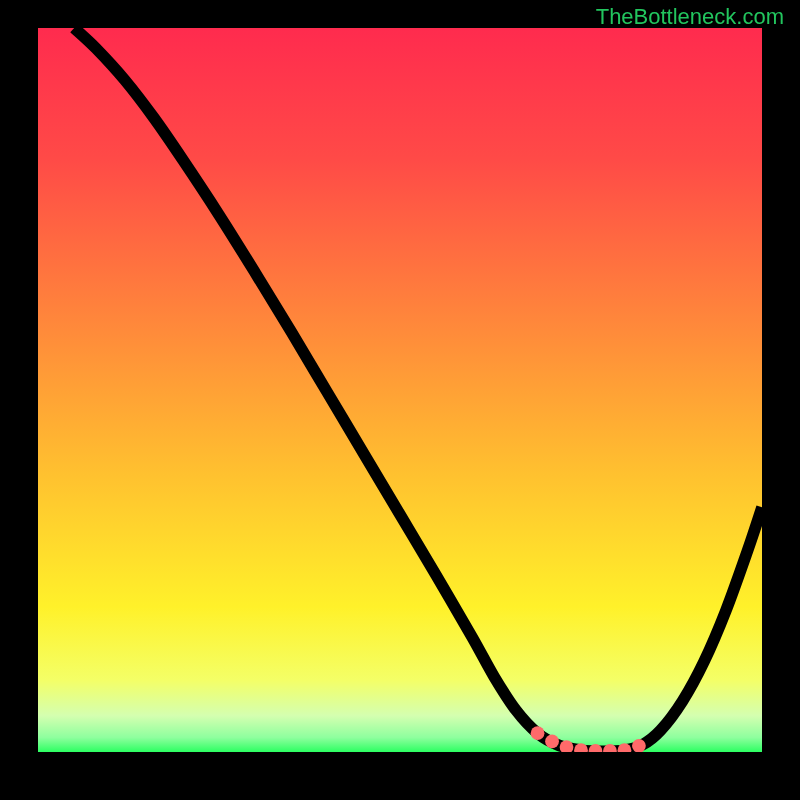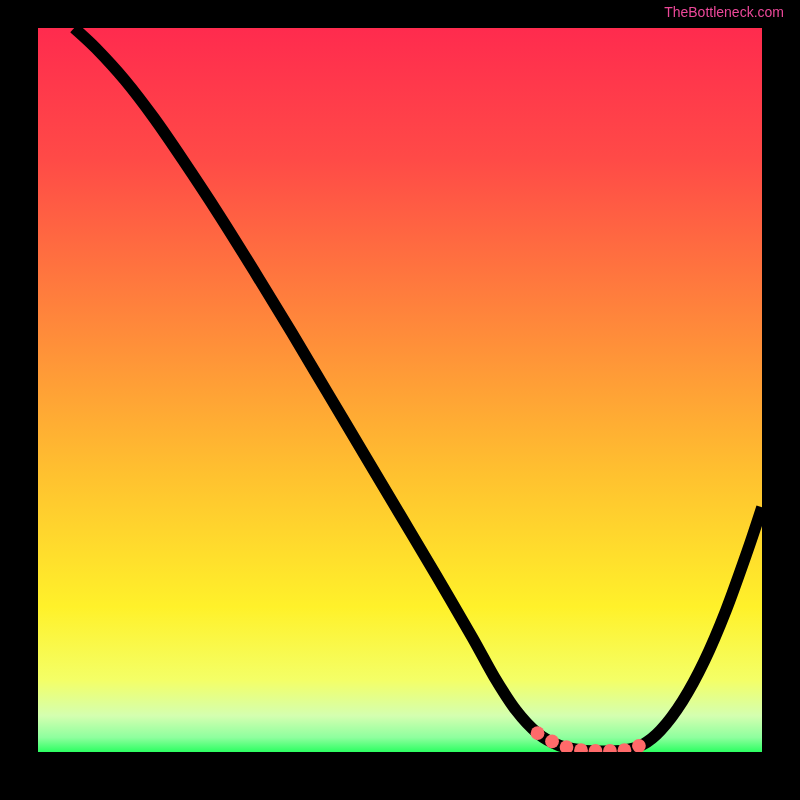--- a/index.html
+++ b/index.html
@@ -14,22 +14,22 @@
   .container {
     width: 800px;
     height: 800px;
     position: relative;
     background: #000;
   }
   .watermark {
     position: absolute;
     top: 4px;
     right: 16px;
-    color: #ec4899;
-    font-size: 14px;
+    color: #22c55e;
+    font-size: 22px;
     font-weight: 500;
     z-index: 10;
   }
   .plot-area {
     position: absolute;
     left: 38px;
     top: 28px;
     width: 724px;
     height: 724px;
   }

